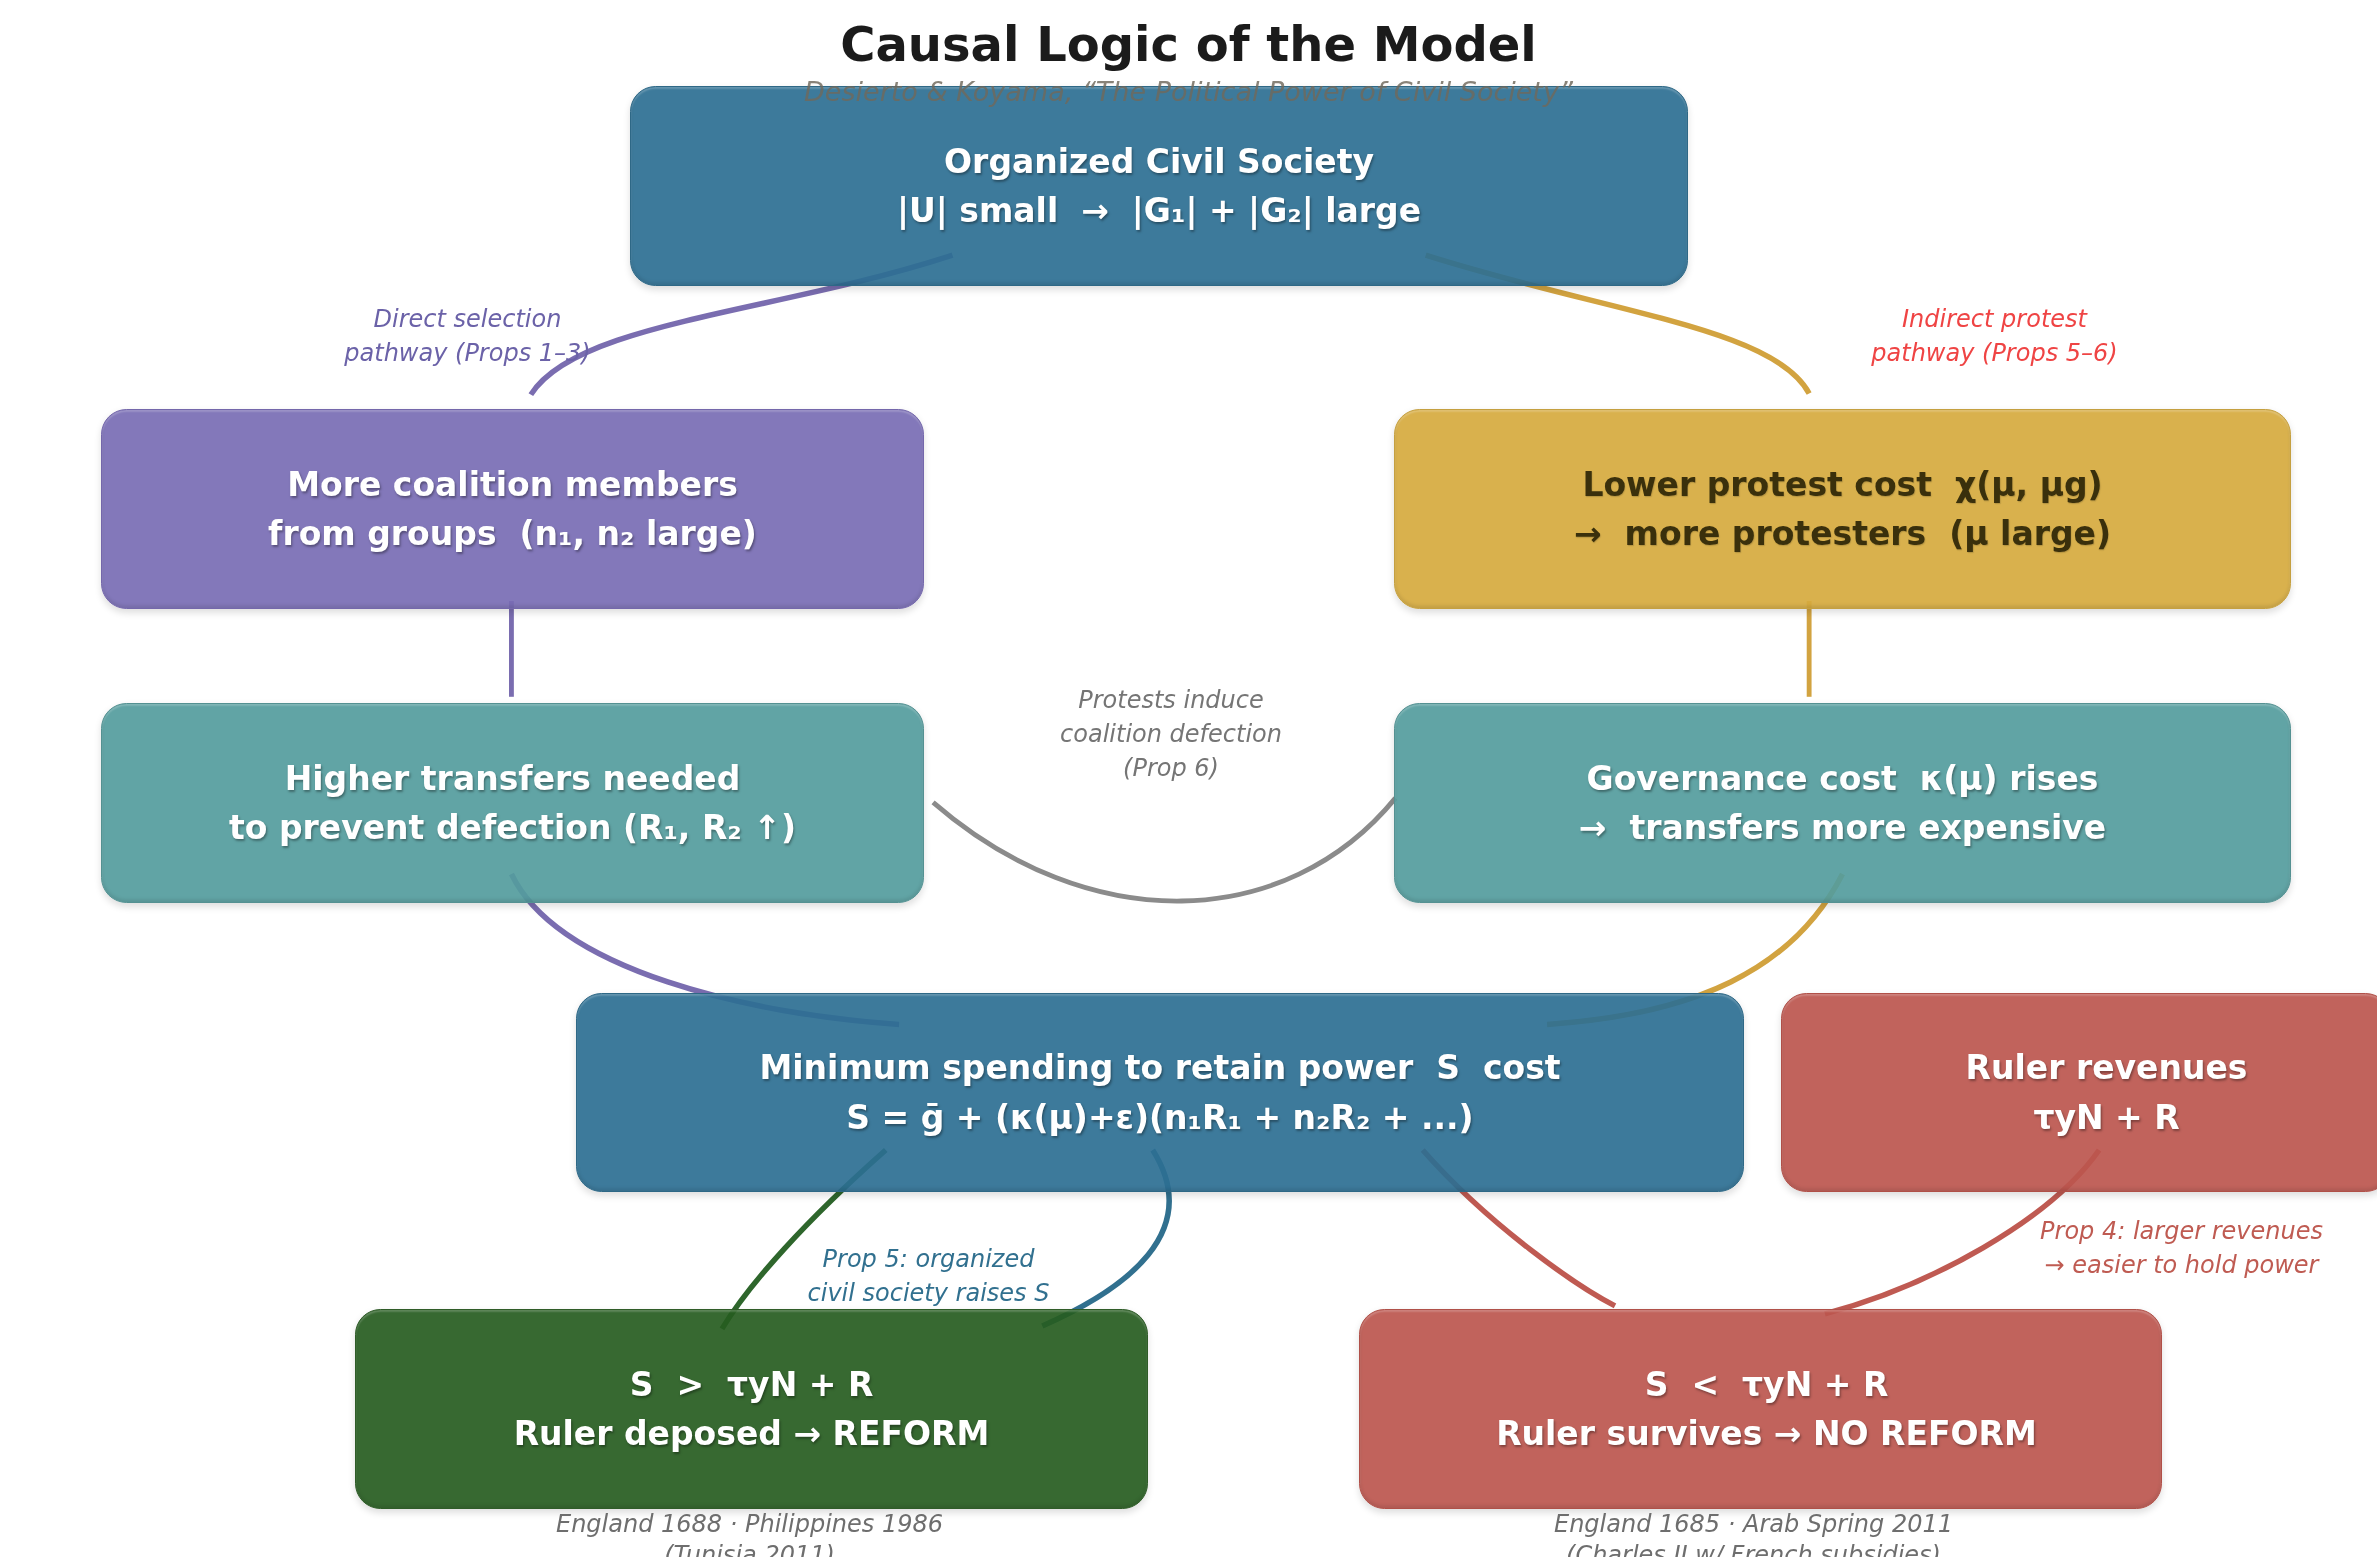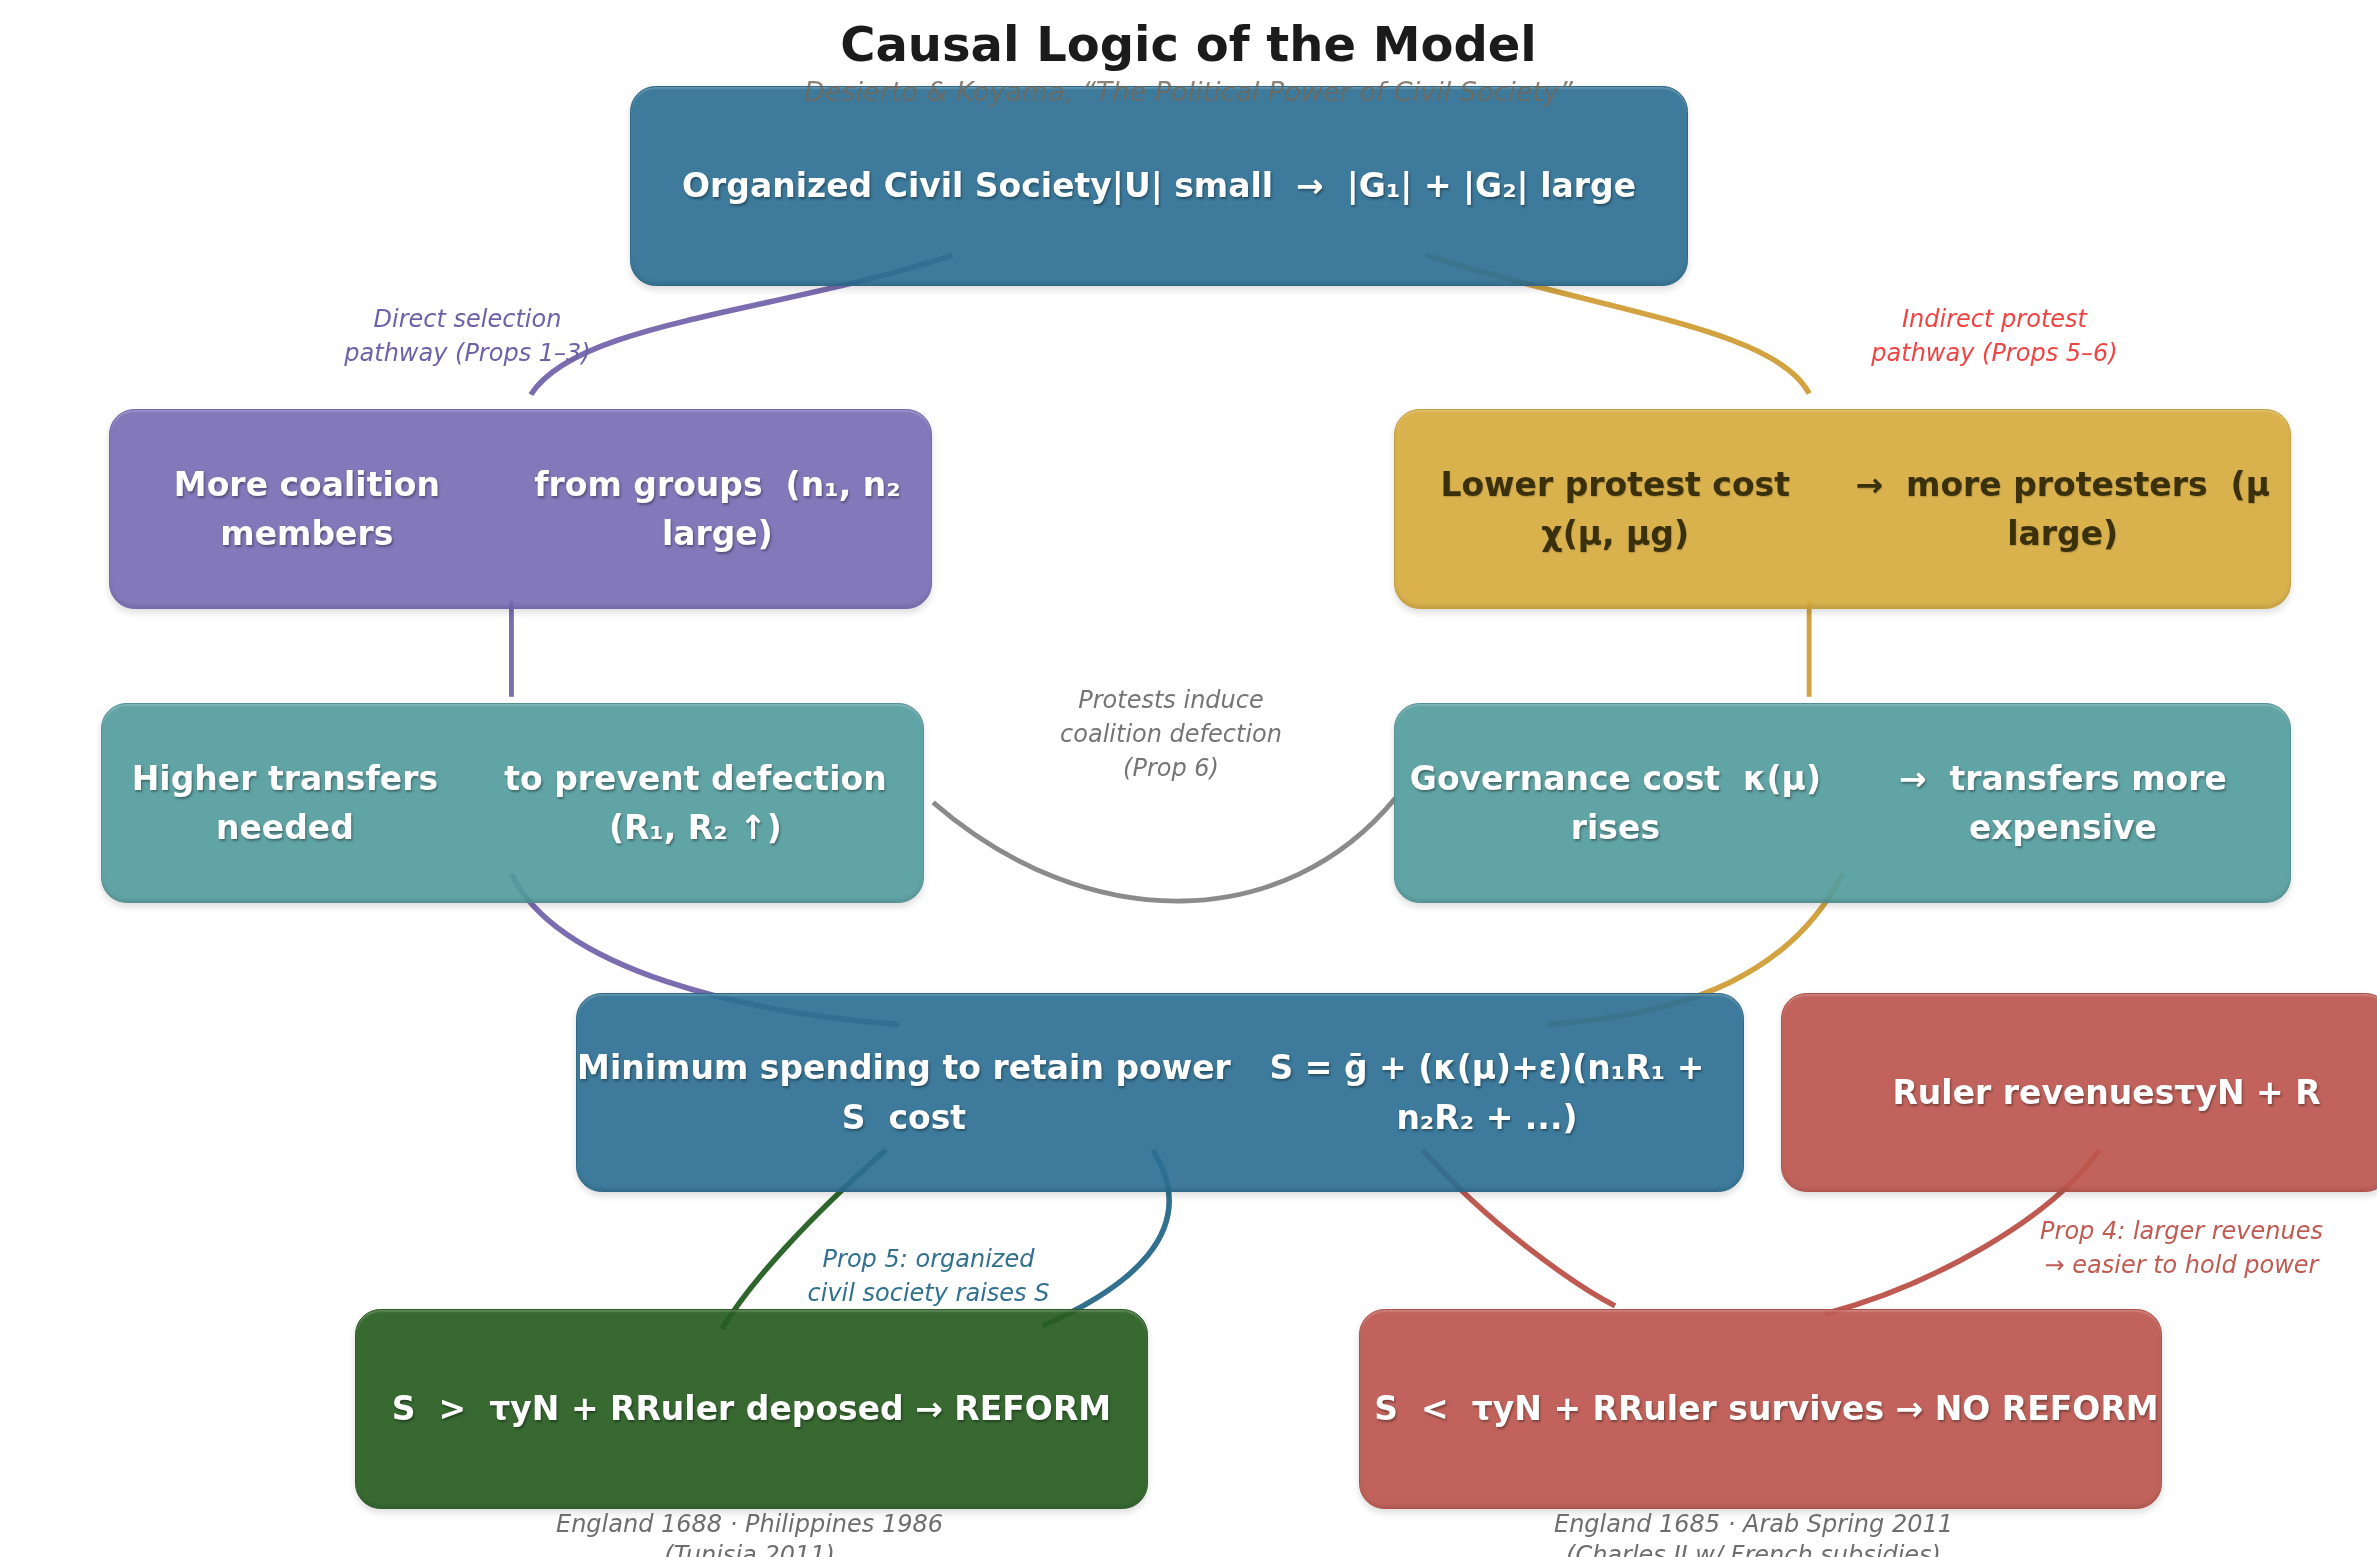--- a/index.html
+++ b/index.html
@@ -11,34 +11,34 @@
     font-family:"DejaVu Sans","Liberation Sans",sans-serif;
   }
   
   #arrows{position:absolute;left:0;top:0;width:2377px;height:1558px;z-index:1;}
   #arrows path{fill:none;}
 
   
   .fbox{
     position:absolute;z-index:2;
     border-radius:25.5px;
-    display:flex;align-items:center;justify-content:center;
+    display:flex;flex-direction:column;align-items:center;justify-content:center;
     text-align:center;
     box-shadow:0 3.6px 7.3px rgba(0,0,0,0.13), inset 0 1.8px 1.8px rgba(255,255,255,0.22), inset 0 -2.4px 3.6px rgba(0,0,0,0.10);
   }
   .fbox .bl{
     white-space:pre-wrap;
     font-weight:700;
     font-size:33px;
     line-height:1.5;
     color:#ffffff;
     text-shadow:1.2px 1.8px 2.4px rgba(0,0,0,0.35);
   }
   .box-blue   {background:rgba(44,111,147,0.92); border:1.8px solid #2e6886;}
-  .box-purple {background:rgba(120,108,180,0.92);border:1.8px solid #7467ab;margin-left:8px;}
+  .box-purple {background:rgba(120,108,180,0.92);border:1.8px solid #7467ab;}
   .box-gold   {background:rgba(214,170,62,0.92); border:1.8px solid #c5a040;}
   .box-sea    {background:rgba(84,156,157,0.92); border:1.8px solid #549192;}
   .box-green  {background:rgba(38,92,31,0.92);   border:1.8px solid #2f5c28;}
   .box-red    {background:rgba(188,86,78,0.92);  border:1.8px solid #b05048;}
   .box-gold .bl{color:#3a300c;text-shadow:0.6px 1.2px 1.2px rgba(0,0,0,0.18);}
 
   #box-organized {left:630px;top:86px;width:1056px;height:198px;}
   #box-coalition {left:101px; top:409px;width:821px;height:198px;}
   #box-protest   {left:1394px;top:409px;width:895px;height:198px;}
   #box-transfers {left:101px; top:703px;width:821px;height:198px;}

